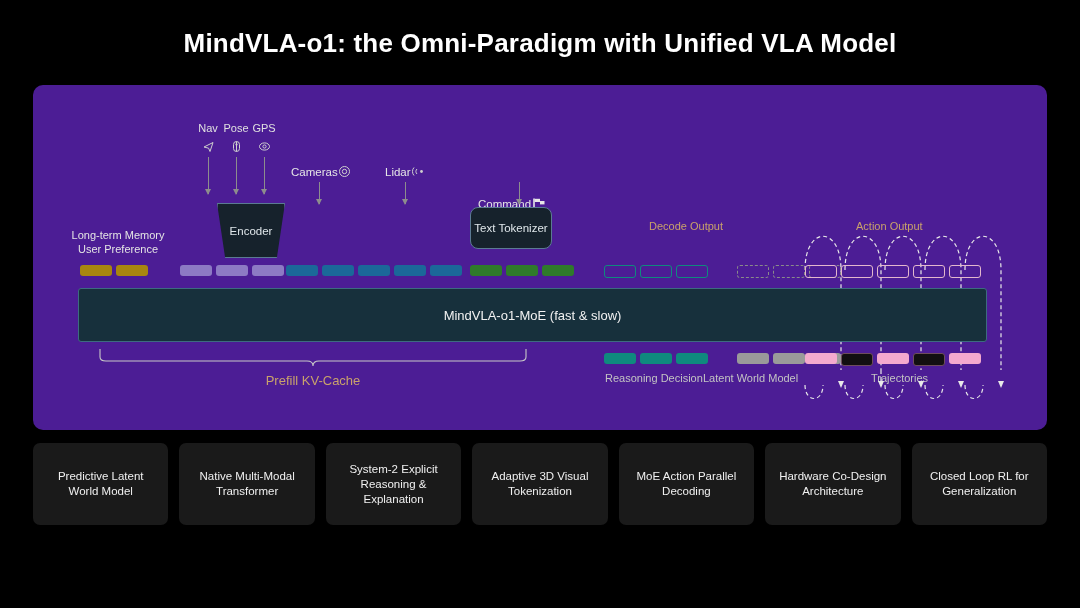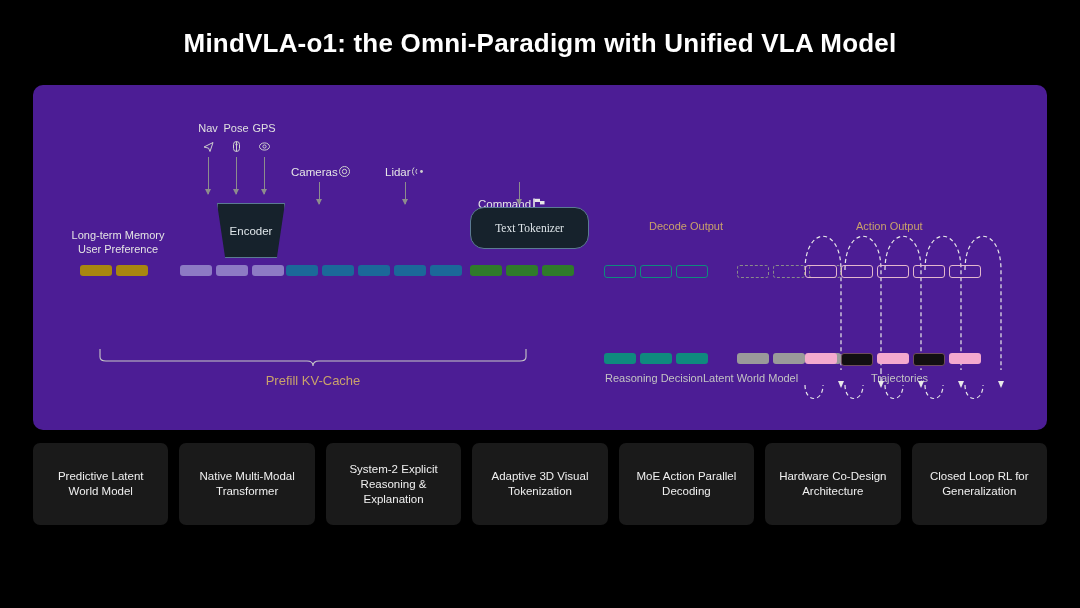--- a/index.html
+++ b/index.html
@@ -192,21 +192,21 @@
       </svg>
     </span>
   </div>
   <div class="sensor-arrow" style="left:486px; top:97px; height:22px;"></div>
 
   <div class="trapezoid trap-shape" style="left:184px; top:118px; width:68px; height:55px;">
     <span>Encoder</span>
   </div>
 
 
-  <div class="rectbox" style="left:437px; top:122px; width:119px; height:42px; border-radius:14px;font-family:Liberation Serif, serif;">
+  <div class="rectbox" style="left:437px; top:122px; width:82px; height:42px; border-radius:8px;">
     <span>Text Tokenizer</span>
   </div>
 
   <div id="memory-label" style="left:25px; top:143px;">
     <div>Long-term Memory</div>
     <div>User Preference</div>
   </div>
 
   <div class="grp-caption cap-amber" style="left:616px; top:135px;">Decode Output</div>
   <div class="grp-caption cap-amber" style="left:823px; top:135px;">Action Output</div>
@@ -228,20 +228,23 @@
       <path d="M772 185 C772 140, 808 140, 808 185 L808 285"></path>
       <path d="M805 296 L808 303 L811 296" fill="#e9e9e9" stroke="none"></path>
       <path d="M772 300 C772 318, 790 318, 790 300"></path>
       <path d="M812 300 C812 318, 830 318, 830 300"></path>
       <path d="M852 300 C852 318, 870 318, 870 300"></path>
       <path d="M892 300 C892 318, 910 318, 910 300"></path>
       <path d="M932 300 C932 318, 950 318, 950 300"></path>
     </g>
   </svg>
 
+  <div id="moe-band" style="left:45px; top:203px; width:909px; height:54px;">
+    <div id="moe-label">MindVLA-o1-MoE (fast &amp; slow)</div>
+  </div>
 
   <svg style="position:absolute; left:0; top:262px; width:1014px; height:26px;">
     <path d="M67 2 L67 10 Q67 14 73 14 L274 14 Q280 14 280 19 Q280 14 286 14 L487 14 Q493 14 493 10 L493 2" fill="none" stroke="#c8c8c8" stroke-width="1.1"></path>
   </svg>
   <div style="position:absolute; left:200px; top:288px; width:160px; text-align:center; font-size:13px; color:#c9a26b;">Prefill KV-Cache</div>
 
   <div id="input-token-row" style="position:absolute; left:0; top:180px; width:1014px; height:14px;">
       <div class="chip" style="left: 47px; top: 0px; width: 32px; background: rgb(168, 134, 15);"></div>
       <div class="chip" style="left: 83px; top: 0px; width: 32px; background: rgb(168, 134, 15);"></div>
       <div class="chip" style="left: 147px; top: 0px; width: 32px; background: rgb(141, 122, 196);"></div>

